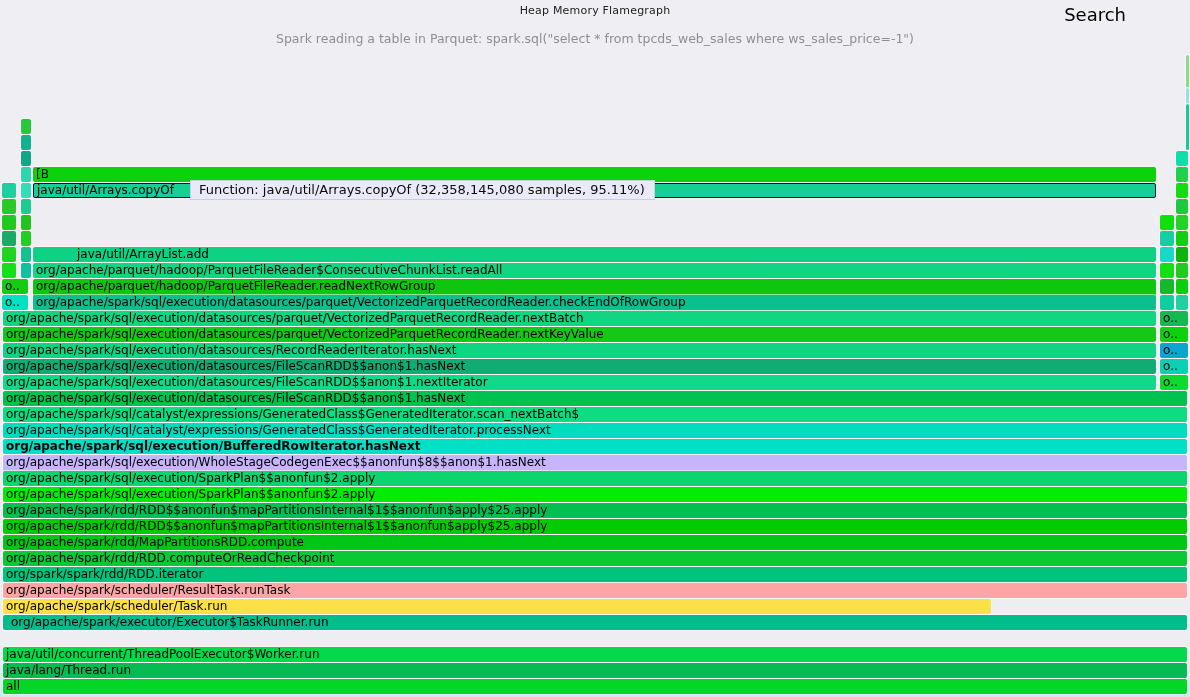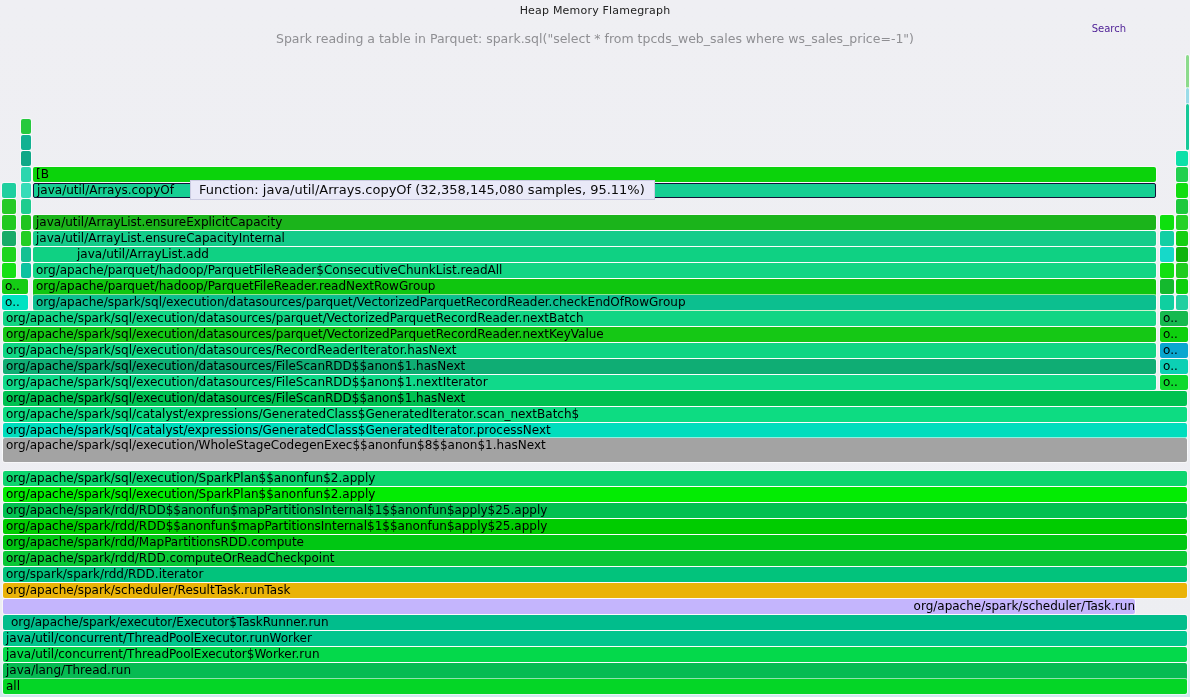--- a/index.html
+++ b/index.html
@@ -6,21 +6,21 @@
   body{
     width:1190px;height:697px;overflow:hidden;position:relative;
     background:linear-gradient(180deg,#efeff3 0%,#edeef2 93%,#d4ecef 98%,#cfe9ec 100%);
     font-family:"DejaVu Sans","Liberation Sans",sans-serif;
   }
   .page-title{
     position:absolute;top:4px;left:0;width:100%;text-align:center;
     font-size:11px;font-weight:400;color:#222;letter-spacing:.2px;margin:0;
   }
   .search-label{
-    position:absolute;top:23px;right:64px;font-size:10px;color:#4c1d95;cursor:pointer;
+    position:absolute;top:4px;right:64px;font-size:18px;color:#000000;cursor:pointer;
   }
   .subtitle{
     position:absolute;top:31px;left:0;width:100%;text-align:center;
     font-size:12.5px;color:#8f8f93;
   }
   .flame-canvas{position:absolute;left:0;top:0;width:1190px;height:697px;}
   .frame{
     position:absolute;box-sizing:border-box;border-radius:2px;
     font-size:12px;line-height:15px;color:#000;
     overflow:hidden;white-space:nowrap;padding-left:3px;
@@ -81,45 +81,42 @@
     <div class="frame" style="left: 1160px; top: 263px; width: 14px; height: 15px; background: rgb(18, 224, 18);"></div>
     <div class="frame" style="left: 1160px; top: 279px; width: 14px; height: 15px; background: rgb(20, 185, 46);"></div>
     <div class="frame" style="left: 1160px; top: 295px; width: 14px; height: 15px; background: rgb(15, 207, 160);"></div>
     <div class="frame" style="left: 1160px; top: 311px; width: 28px; height: 15px; background: rgb(22, 185, 79);">o..</div>
     <div class="frame" style="left: 1160px; top: 327px; width: 28px; height: 15px; background: rgb(14, 208, 14);">o..</div>
     <div class="frame" style="left: 1160px; top: 343px; width: 28px; height: 15px; background: rgb(10, 166, 207);">o..</div>
     <div class="frame" style="left: 1160px; top: 359px; width: 28px; height: 15px; background: rgb(12, 208, 180);">o..</div>
     <div class="frame" style="left: 1160px; top: 375px; width: 28px; height: 15px; background: rgb(14, 217, 46);">o..</div>
     <div class="frame" style="left: 33px; top: 167px; width: 1123px; height: 15px; background: rgb(11, 211, 11);">[B</div>
     <div class="frame selected" style="left: 33px; top: 183px; width: 1123px; height: 15px; background: rgb(22, 207, 147);">java/util/Arrays.copyOf</div>
-    <div class="frame" style="left: 33px; top: 215px; width: 1123px; height: 15px; background: rgb(27, 180, 27);">java/util/ArrayList.ensureExplicitCapacity</div>
-    <div class="frame" style="left: 33px; top: 231px; width: 1123px; height: 15px; background: rgb(21, 204, 138);">java/util/ArrayList.ensureCapacityInternal</div>
     <div class="frame" style="left: 33px; top: 247px; width: 1123px; height: 15px; background: rgb(15, 209, 131); padding-left: 44px;">java/util/ArrayList.add</div>
     <div class="frame" style="left: 33px; top: 263px; width: 1123px; height: 15px; background: rgb(18, 213, 132);">org/apache/parquet/hadoop/ParquetFileReader$ConsecutiveChunkList.readAll</div>
     <div class="frame" style="left: 33px; top: 279px; width: 1123px; height: 32px; background: rgb(15, 198, 15);">org/apache/parquet/hadoop/ParquetFileReader.readNextRowGroup</div>
     <div class="frame" style="left: 33px; top: 295px; width: 1123px; height: 15px; background: rgb(12, 191, 143);">org/apache/spark/sql/execution/datasources/parquet/VectorizedParquetRecordReader.checkEndOfRowGroup</div>
     <div class="frame" style="left: 3px; top: 311px; width: 1153px; height: 15px; background: rgb(18, 213, 132);">org/apache/spark/sql/execution/datasources/parquet/VectorizedParquetRecordReader.nextBatch</div>
     <div class="frame" style="left: 3px; top: 327px; width: 1153px; height: 15px; background: rgb(21, 200, 21);">org/apache/spark/sql/execution/datasources/parquet/VectorizedParquetRecordReader.nextKeyValue</div>
     <div class="frame" style="left: 3px; top: 343px; width: 1153px; height: 15px; background: rgb(15, 213, 131);">org/apache/spark/sql/execution/datasources/RecordReaderIterator.hasNext</div>
     <div class="frame" style="left: 3px; top: 359px; width: 1153px; height: 15px; background: rgb(15, 173, 116);">org/apache/spark/sql/execution/datasources/FileScanRDD$$anon$1.hasNext</div>
     <div class="frame" style="left: 3px; top: 375px; width: 1153px; height: 15px; background: rgb(16, 217, 138);">org/apache/spark/sql/execution/datasources/FileScanRDD$$anon$1.nextIterator</div>
     <div class="frame" style="left: 3px; top: 391px; width: 1184px; height: 15px; background: rgb(0, 194, 81);">org/apache/spark/sql/execution/datasources/FileScanRDD$$anon$1.hasNext</div>
     <div class="frame" style="left: 3px; top: 407px; width: 1184px; height: 15px; background: rgb(13, 220, 130);">org/apache/spark/sql/catalyst/expressions/GeneratedClass$GeneratedIterator.scan_nextBatch$</div>
     <div class="frame" style="left: 3px; top: 423px; width: 1184px; height: 15px; background: rgb(0, 221, 189);">org/apache/spark/sql/catalyst/expressions/GeneratedClass$GeneratedIterator.processNext</div>
     <div class="frame" style="left: 3px; top: 439px; width: 1184px; height: 15px; background: rgb(0, 224, 196); font-weight: bold;">org/apache/spark/sql/execution/BufferedRowIterator.hasNext</div>
-    <div class="frame" style="left: 3px; top: 438px; width: 1184px; height: 24px; background: #a3a3a3;">org/apache/spark/sql/execution/WholeStageCodegenExec$$anonfun$8$$anon$1.hasNext</div>
+    <div class="frame" style="left: 3px; top: 455px; width: 1184px; height: 24px; background: #c4b5fd;">org/apache/spark/sql/execution/WholeStageCodegenExec$$anonfun$8$$anon$1.hasNext</div>
     <div class="frame" style="left: 3px; top: 471px; width: 1184px; height: 15px; background: rgb(13, 213, 110);">org/apache/spark/sql/execution/SparkPlan$$anonfun$2.apply</div>
     <div class="frame" style="left: 3px; top: 487px; width: 1184px; height: 15px; background: rgb(3, 236, 3);">org/apache/spark/sql/execution/SparkPlan$$anonfun$2.apply</div>
     <div class="frame" style="left: 3px; top: 503px; width: 1184px; height: 15px; background: rgb(2, 192, 80);">org/apache/spark/rdd/RDD$$anonfun$mapPartitionsInternal$1$$anonfun$apply$25.apply</div>
     <div class="frame" style="left: 3px; top: 519px; width: 1184px; height: 15px; background: rgb(0, 204, 0);">org/apache/spark/rdd/RDD$$anonfun$mapPartitionsInternal$1$$anonfun$apply$25.apply</div>
     <div class="frame" style="left: 3px; top: 535px; width: 1184px; height: 15px; background: rgb(0, 199, 19);">org/apache/spark/rdd/MapPartitionsRDD.compute</div>
     <div class="frame" style="left: 3px; top: 551px; width: 1184px; height: 15px; background: rgb(10, 200, 54);">org/apache/spark/rdd/RDD.computeOrReadCheckpoint</div>
     <div class="frame" style="left: 3px; top: 567px; width: 1184px; height: 15px; background: rgb(2, 195, 124);">org/spark/spark/rdd/RDD.iterator</div>
-    <div class="frame" style="left: 3px; top: 583px; width: 1184px; height: 15px; background: #eab308;">org/apache/spark/scheduler/ResultTask.runTask</div>
-    <div class="frame" style="left: 3px; top: 599px; width: 1132px; height: 15px; background: #c4b5fd; text-align: right;">org/apache/spark/scheduler/Task.run</div>
+    <div class="frame" style="left: 3px; top: 583px; width: 1184px; height: 15px; background: #fca5a5;">org/apache/spark/scheduler/ResultTask.runTask</div>
+    <div class="frame" style="left: 3px; top: 599px; width: 988px; height: 15px; background: #fde047;">org/apache/spark/scheduler/Task.run</div>
     <div class="frame" style="left: 3px; top: 615px; width: 1184px; height: 15px; background: rgb(1, 189, 140); padding-left: 8px;">org/apache/spark/executor/Executor$TaskRunner.run</div>
-    <div class="frame" style="left: 3px; top: 631px; width: 1184px; height: 15px; background: rgb(2, 198, 142);">java/util/concurrent/ThreadPoolExecutor.runWorker</div>
     <div class="frame" style="left: 3px; top: 647px; width: 1184px; height: 15px; background: rgb(4, 217, 75);">java/util/concurrent/ThreadPoolExecutor$Worker.run</div>
-    <div class="frame" style="left: 3px; top: 663px; width: 1184px; height: 30px; background: rgb(6, 187, 82);">java/lang/Thread.run</div>
+    <div class="frame" style="left: 3px; top: 663px; width: 1184px; height: 15px; background: rgb(6, 187, 82);">java/lang/Thread.run</div>
     <div class="frame" style="left: 3px; top: 679px; width: 1184px; height: 15px; background: rgb(4, 214, 38);">all</div>
   </div>
 
 <div class="tooltip">Function: java/util/Arrays.copyOf (32,358,145,080 samples, 95.11%)</div>
 
 </body></html>

